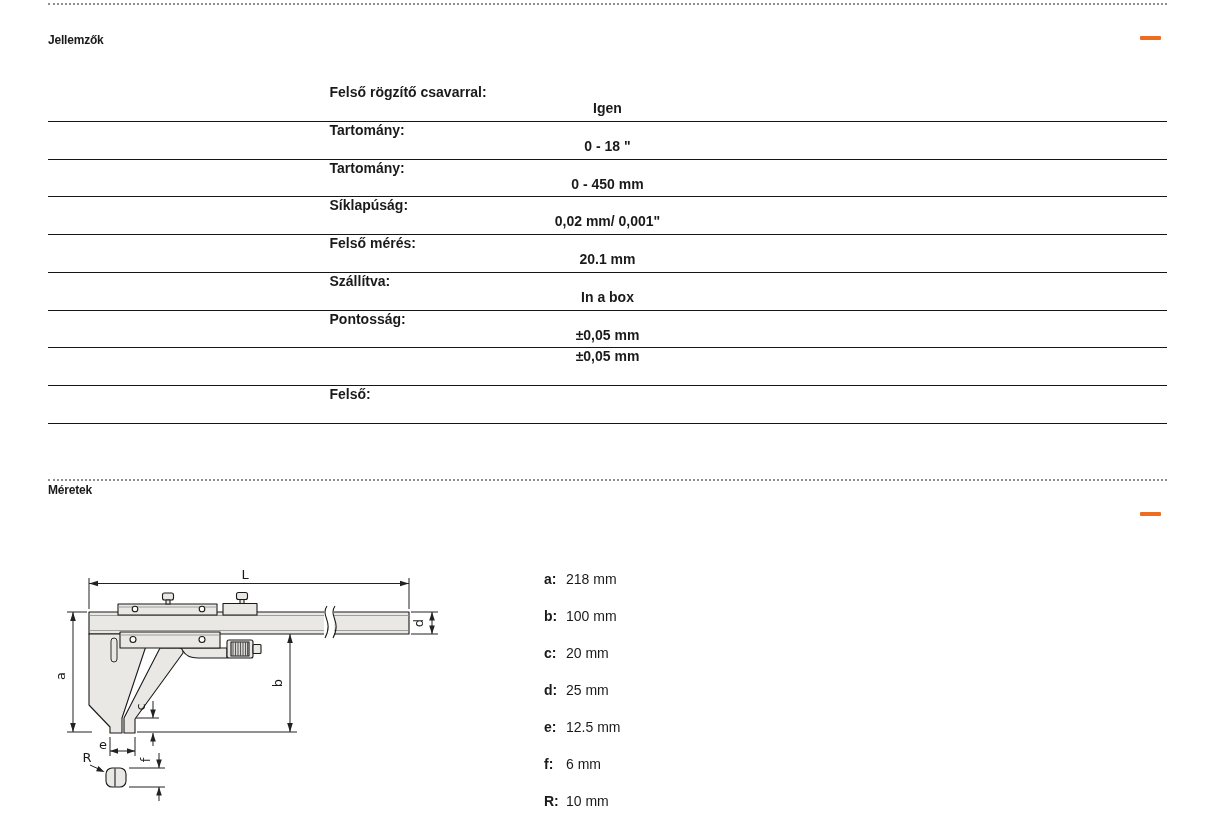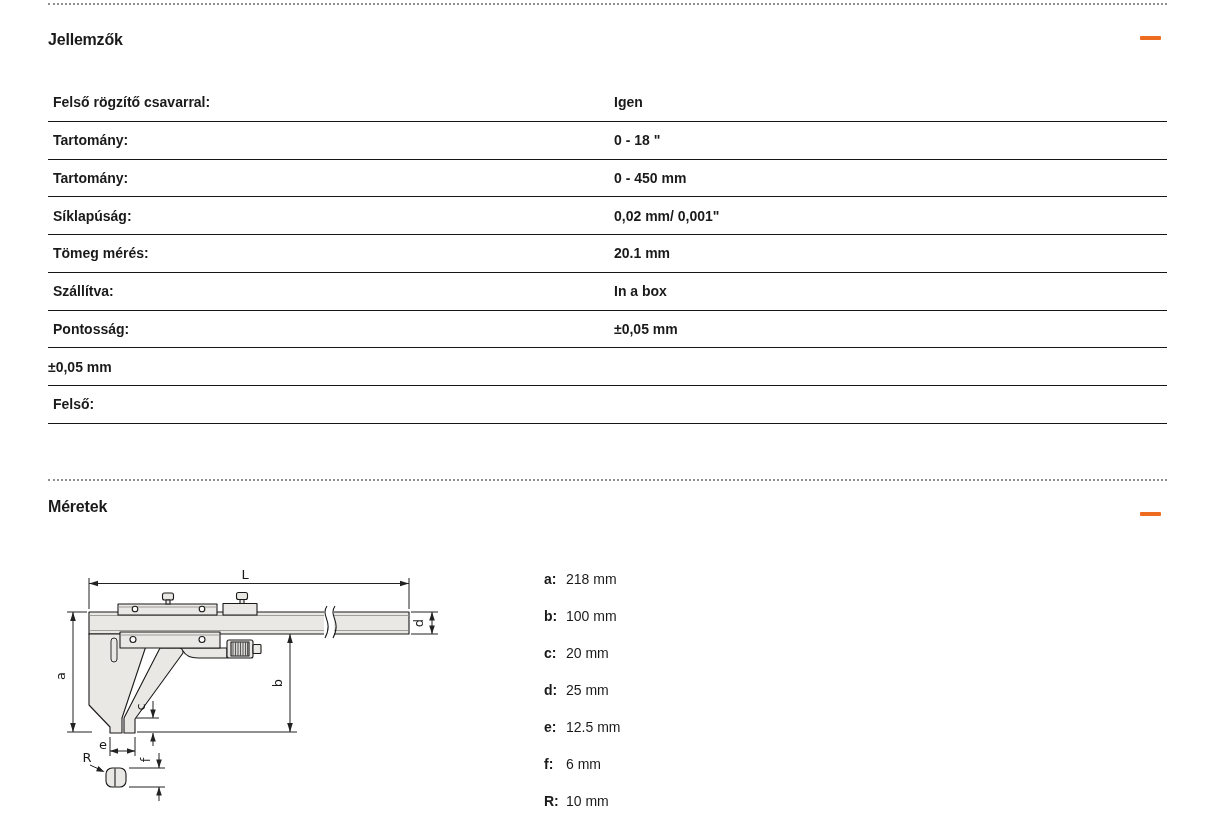--- a/index.html
+++ b/index.html
@@ -9,35 +9,35 @@
     font-family:"Liberation Sans","DejaVu Sans",sans-serif;
     color:#1a1a1a;
   }
   .sep-dotted {
     position:absolute; left:48px; width:1119px; height:0;
     border-top:2px dotted #8f8f8f;
   }
   #sep-top { top:3px; }
   #sep-mid { top:479px; }
   .section-title {
-    position:absolute; left:48px; font-size:16px; line-height:26px;
+    position:absolute; left:48px; font-size:12px; line-height:26px;
     font-weight:700; letter-spacing:-0.2px; color:#1a1a1a;
   }
   #title-features { top:27px; }
-  #title-dimensions { top:494px; }
+  #title-dimensions { top:477px; }
   .collapse-dash {
     position:absolute; left:1140px; width:21px; height:4px;
     border-radius:1px; cursor:pointer;
   }
   #dash-features { top:36px; }
   #dash-dimensions { top:512px; }
   .spec-table { position:absolute; left:48px; top:84px; width:1119px; }
   .t-row {
     display:flex; align-items:center; height:37.75px;
-    border-bottom:1px solid #161616; font-size:14px;
+    border-bottom:1px solid #161616; font-size:14px;flex-direction:column;
   }
   .t-label { width:566px; padding-left:5px; font-weight:700; flex:none; }
   .t-value { flex:1; font-weight:700; }
   .dim-list { position:absolute; left:544px; top:560.5px; width:300px; }
   .dim-item { display:flex; align-items:center; height:37px; font-size:14px; }
   .dim-label { font-weight:700; width:22px; flex:none; }
   .dim-value { font-weight:400; }
   #drawing { position:absolute; left:40px; top:555px; }
   svg text { font-family:"DejaVu Sans","Liberation Sans",sans-serif; font-size:13px; fill:#1a1a1a; }
 </style>
@@ -65,21 +65,21 @@
       <div class="t-label">Tartomány:</div>
       <div class="t-value">0 - 450 mm</div>
     </div>
 
     <div class="t-row">
       <div class="t-label">Síklapúság:</div>
       <div class="t-value">0,02 mm/ 0,001"</div>
     </div>
 
     <div class="t-row">
-      <div class="t-label">Tömeg mérés:</div>
+      <div class="t-label">Felső mérés:</div>
       <div class="t-value">20.1 mm</div>
     </div>
 
     <div class="t-row">
       <div class="t-label">Szállítva:</div>
       <div class="t-value">In a box</div>
     </div>
 
     <div class="t-row">
       <div class="t-label">Pontosság:</div>

